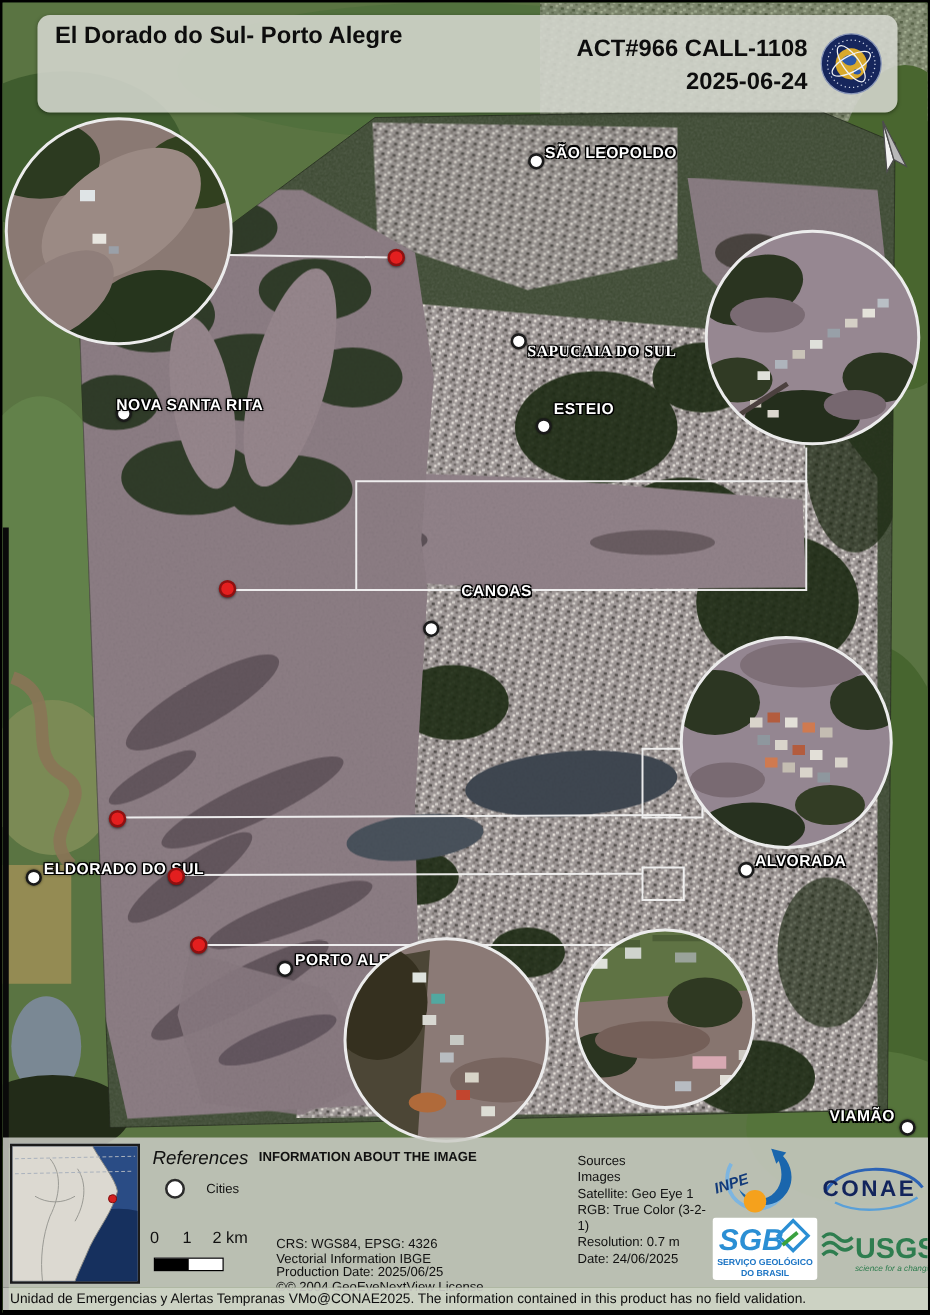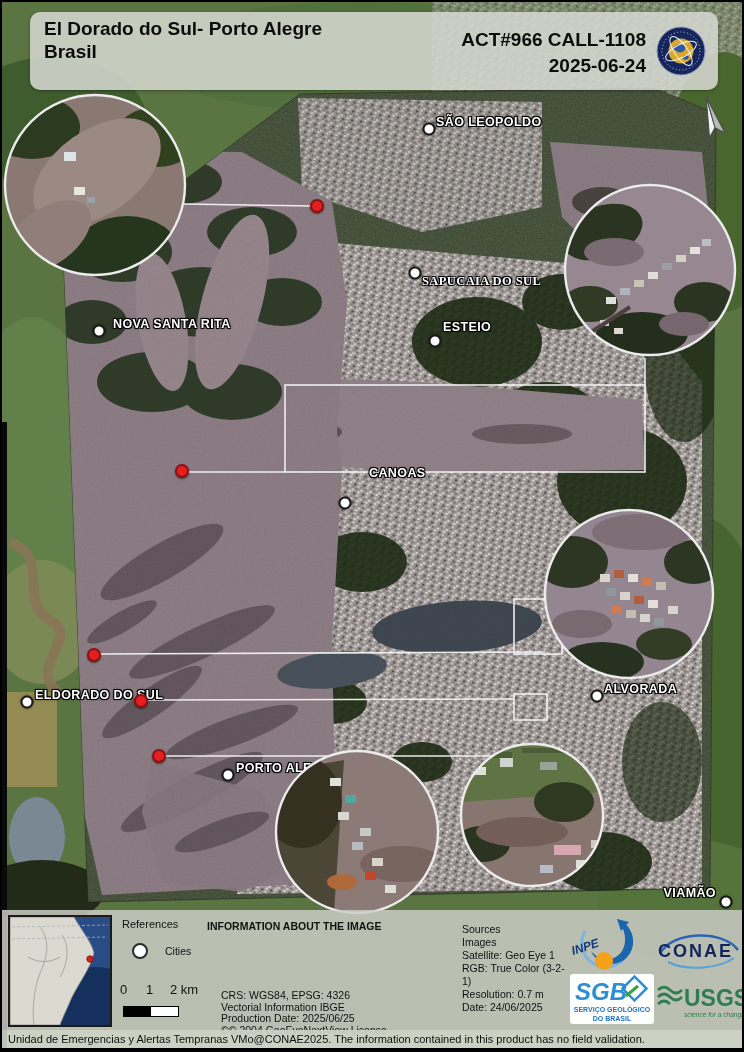--- a/index.html
+++ b/index.html
@@ -16,21 +16,21 @@
   
   .title-card{position:absolute;left:28px;top:10px;width:688px;height:78px;background:rgba(213,215,207,.88);
               border-radius:10px;box-shadow:0 1px 3px rgba(0,0,0,.35);z-index:10;}
   .title-left{position:absolute;left:14px;top:5px;font-size:19px;font-weight:bold;color:#0d0d0d;line-height:23px;}
   .title-right{position:absolute;right:72px;top:15px;text-align:right;font-size:19px;font-weight:bold;color:#0d0d0d;line-height:26px;}
   .charter-logo{position:absolute;right:12px;top:14px;width:50px;height:50px;}
   .north-arrow{position:absolute;left:690px;top:88px;width:40px;height:54px;z-index:9;}
   
   .info-panel{position:absolute;left:0;top:908px;width:744px;height:120px;background:rgba(203,205,198,.85);z-index:12;color:#111;}
   .locator{position:absolute;left:6px;top:5px;width:104px;height:112px;border:2px solid #1b1b1b;box-sizing:border-box;background:#a8b2c4;}
-  .ref-title{position:absolute;left:120px;top:8px;font-size:11px;}
+  .ref-title{position:absolute;left:120px;top:8px;font-size:15px;font-style:italic;}
   .legend-dot{position:absolute;left:130px;top:33px;width:12px;height:12px;background:#fff;border:2px solid #2b2b2b;border-radius:50%;}
   .legend-label{position:absolute;left:163px;top:35px;font-size:10.5px;}
   .scale-num{position:absolute;top:72px;font-size:13px;}
   .scale-bar{position:absolute;left:121px;top:96px;width:56px;height:11px;border:1px solid #000;box-sizing:border-box;background:#fff;}
   .scale-bar .half{position:absolute;left:0;top:0;width:50%;height:100%;background:#000;}
   .info-head{position:absolute;left:205px;top:10px;width:255px;font-size:10.5px;font-weight:bold;}
   .info-body{position:absolute;left:205px;top:24px;width:252px;font-size:10.5px;line-height:13px;}
   .info-meta{position:absolute;left:219px;top:80px;width:252px;font-size:10.5px;line-height:11.5px;}
   .src-block{position:absolute;left:460px;top:13px;width:110px;font-size:10.5px;line-height:13px;}
   .src-block .b{font-weight:normal;}
@@ -149,21 +149,21 @@
       <line x1="162" y1="754" x2="492" y2="754"></line>
     </g>
     <rect x="0" y="420" width="5" height="632" fill="#0a0a0a"></rect>
   </svg>
 
   <div class="city-dot" style="left:427px;top:127px;"></div>
   <div class="city-label" style="left:434px;top:113px;">SÃO LEOPOLDO</div>
   <div class="city-dot" style="left:413px;top:271px;"></div>
   <div class="city-label" style="left:420px;top:272px;font-family:Liberation Serif, serif;">SAPUCAIA DO SUL</div>
   <div class="city-dot" style="left:97px;top:329px;"></div>
-  <div class="city-label" style="left:111px;top:315px;text-align:center;">NOVA SANTA RITA</div>
+  <div class="city-label" style="left:91px;top:315px;text-align:center;">NOVA SANTA RITA</div>
   <div class="city-dot" style="left:433px;top:339px;"></div>
   <div class="city-label" style="left:441px;top:318px;">ESTEIO</div>
   <div class="city-dot" style="left:343px;top:501px;"></div>
   <div class="city-label" style="left:350px;top:464px;margin-left:17px;">CANOAS</div>
   <div class="city-dot" style="left:25px;top:700px;"></div>
   <div class="city-label" style="left:33px;top:686px;">ELDORADO DO SUL</div>
   <div class="city-dot" style="left:595px;top:694px;"></div>
   <div class="city-label" style="left:602px;top:680px;">ALVORADA</div>
   <div class="city-dot" style="left:226px;top:773px;"></div>
   <div class="city-label" style="left:234px;top:759px;">PORTO ALEGRE</div>
@@ -294,21 +294,20 @@
       <rect x="574" y="858" width="19" height="8" fill="#e0ded6"></rect>
       <rect x="538" y="863" width="13" height="8" fill="#b7bcc2"></rect>
       <rect x="589" y="838" width="10" height="8" fill="#cccac2"></rect>
     </g>
     <circle cx="530" cy="813" r="71" fill="none" stroke="#ececec" stroke-width="2.4"></circle>
   </svg>
 
   <div class="title-card">
     <div class="title-left">
       <div>El Dorado do Sul- Porto Alegre</div>
-      <div>Brasil</div>
     </div>
     <div class="title-right">
       <div>ACT#966 CALL-1108</div>
       <div>2025-06-24</div>
     </div>
     <svg class="charter-logo" viewBox="0 0 50 50">
       <circle cx="25" cy="25" r="24" fill="#16265c" stroke="#8a97b8" stroke-width="1"></circle>
       <circle cx="25" cy="25" r="19" fill="none" stroke="#cfd6e8" stroke-width="1" stroke-dasharray="1,2.4"></circle>
       <circle cx="25" cy="25" r="12.5" fill="#d9a92c"></circle>
       <path d="M17,22 q5,-6 10,-3 q4,2 1,6 q-5,4 -11,-3z" fill="#2b57a8"></path>

